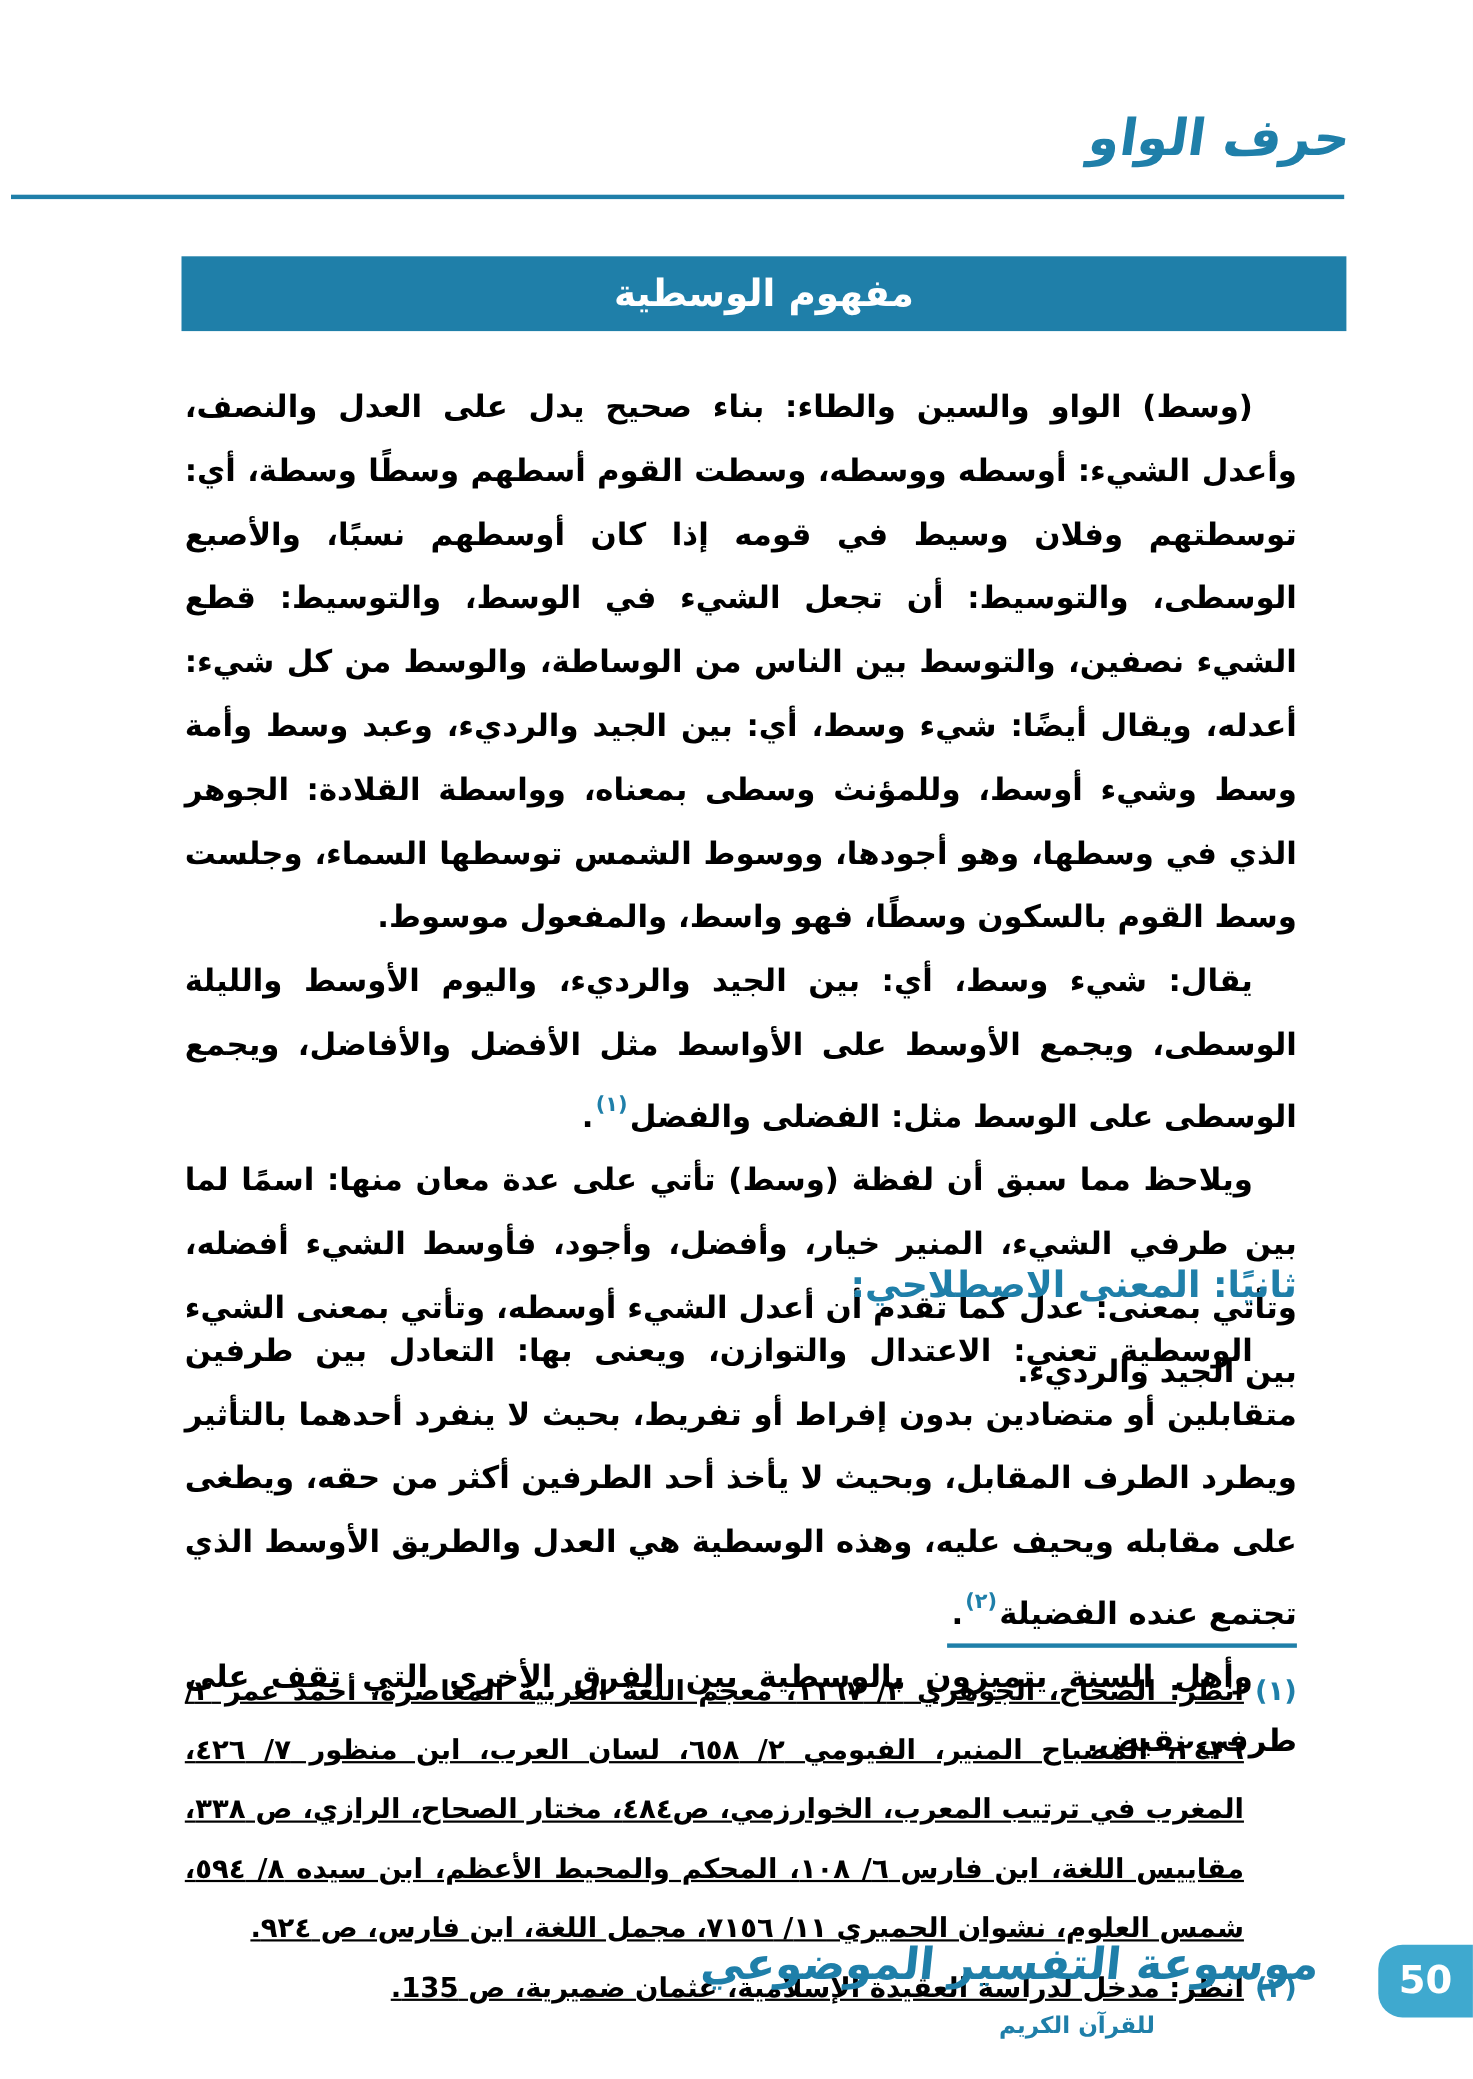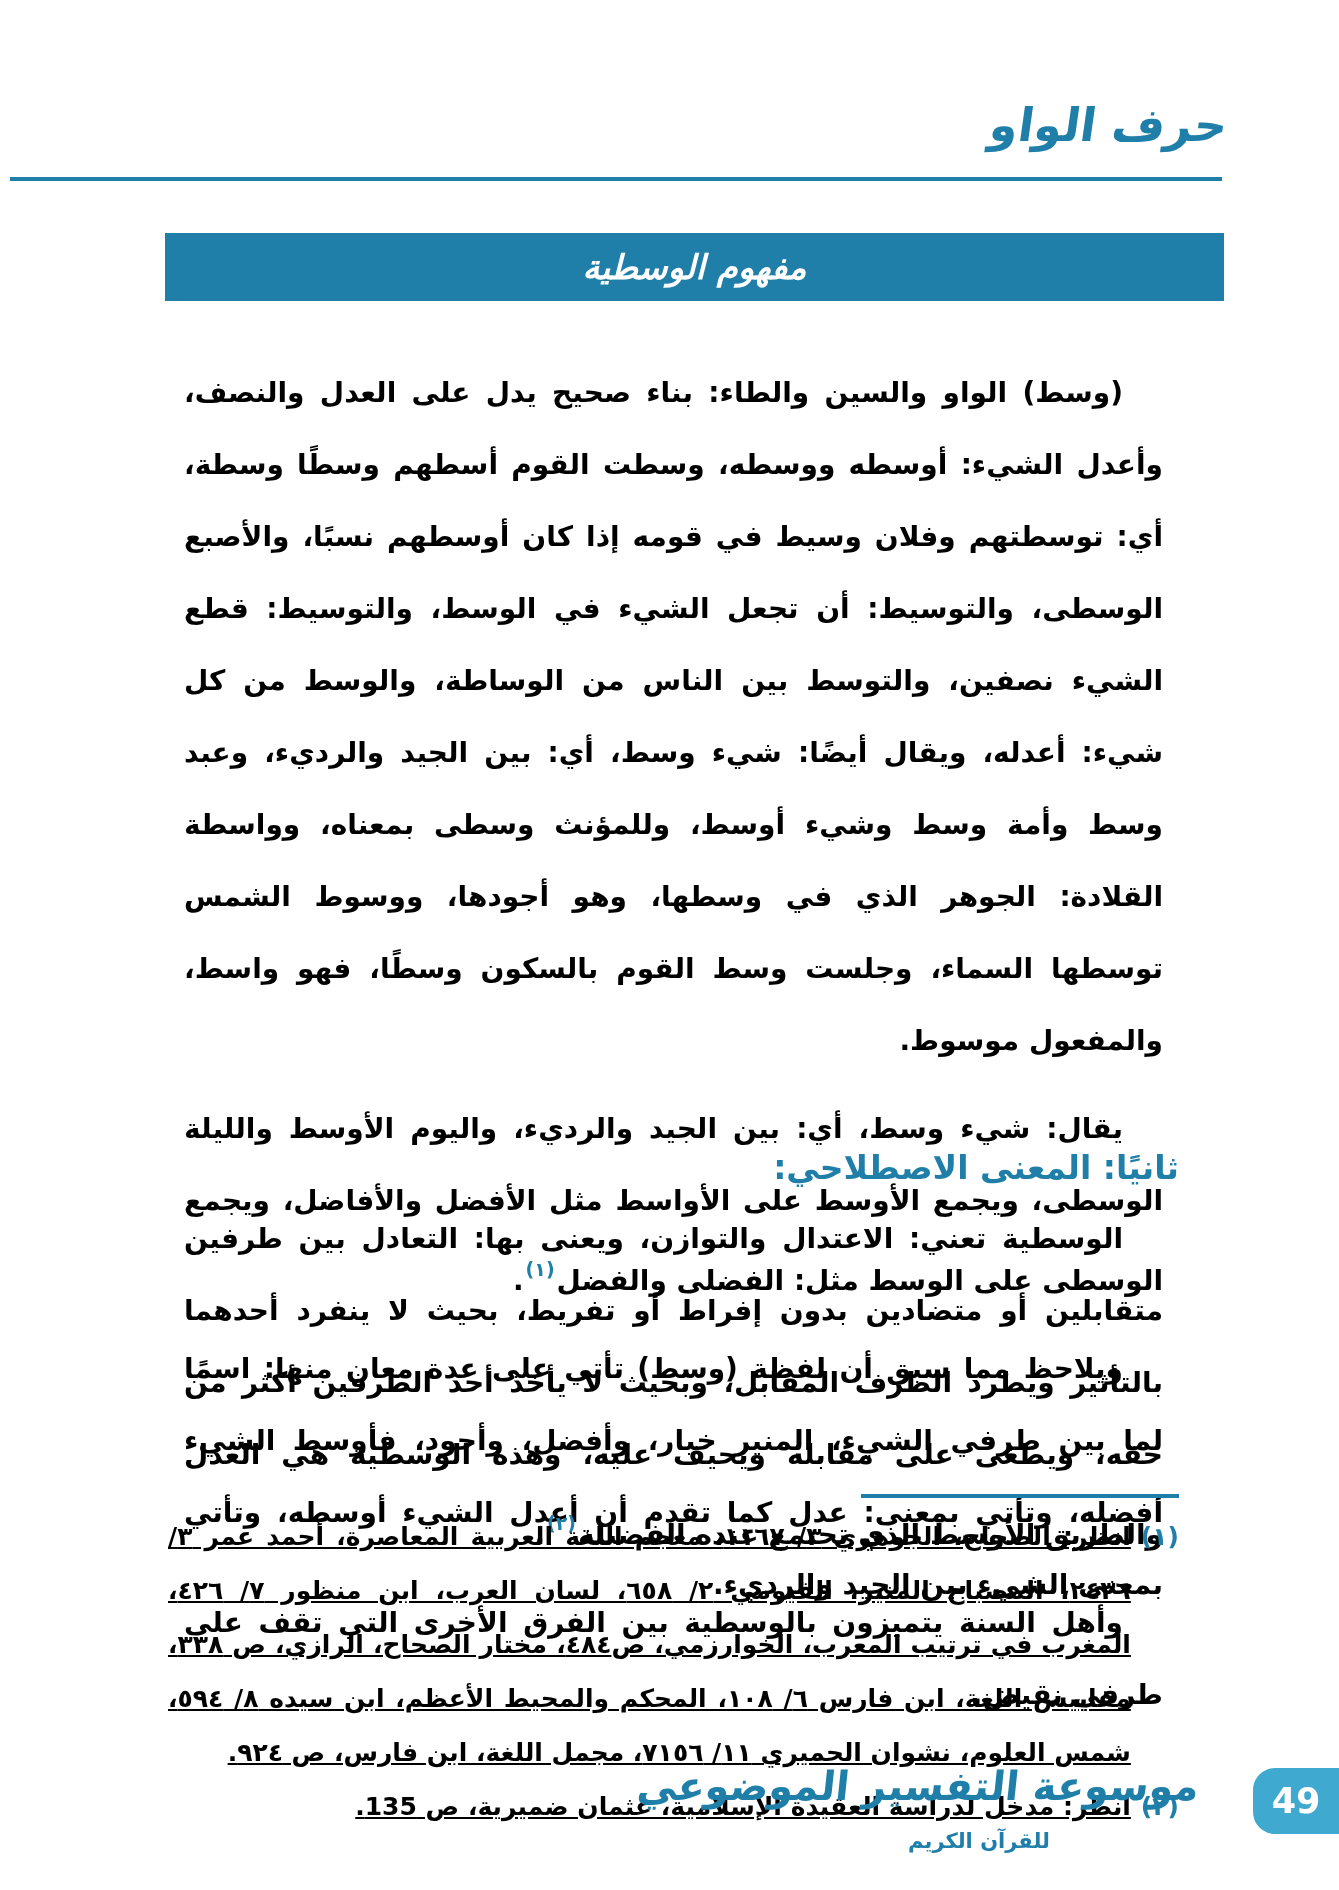--- a/index.html
+++ b/index.html
@@ -25,38 +25,38 @@
   .header-rule{
     position:absolute;
     top:177px;left:10px;
     width:1212px;height:4px;
     background:var(--primary-blue,#1f7fa9);
   }
   .banner{
     position:absolute;
     top:233px;right:115px;left:165px;height:68px;
     background:var(--primary-blue,#1f7fa9);
-    display:flex;align-items:center;justify-content:center;font-style:italic;
+    display:flex;align-items:center;justify-content:center;
   }
   .banner-title{
     color:#ffffff;
     font-size:34px;font-weight:bold;
   }
   .section{position:absolute;right:160px;left:168px;}
   .section-1{top:341px;}
   .section-2{top:1148px;}
   .section-heading{
     margin:0 0 12px 0;
     font-size:33px;font-weight:bold;
     color:var(--primary-blue,#1f7fa9);
   }
   .body-par{
-    margin:16px;
+    margin:0;
     font-size:28px;font-weight:bold;
-    line-height:72px;
+    line-height:58px;
     text-align:justify;
     text-indent:40px;
   }
   .fn-ref{
     color:var(--primary-blue,#1f7fa9);
     font-size:19px;
     font-weight:bold;
     position:relative;top:-4px;
     padding:0 2px;
   }
@@ -160,16 +160,16 @@
       <span class="fn-text">انظر: مدخل لدراسة العقيدة الإسلامية، عثمان ضميرية، ص 135.</span>
     </div>
   </div>
 
   <div class="footer-logo">
     <div class="logo-line1">موسوعة التفسير الموضوعي</div>
     <div class="logo-line2">للقرآن الكريم</div>
   </div>
 
   <div class="page-badge">
-    <span class="page-number">49</span>
+    <span class="page-number">50</span>
   </div>
 
 </div>
 
 </body></html>

